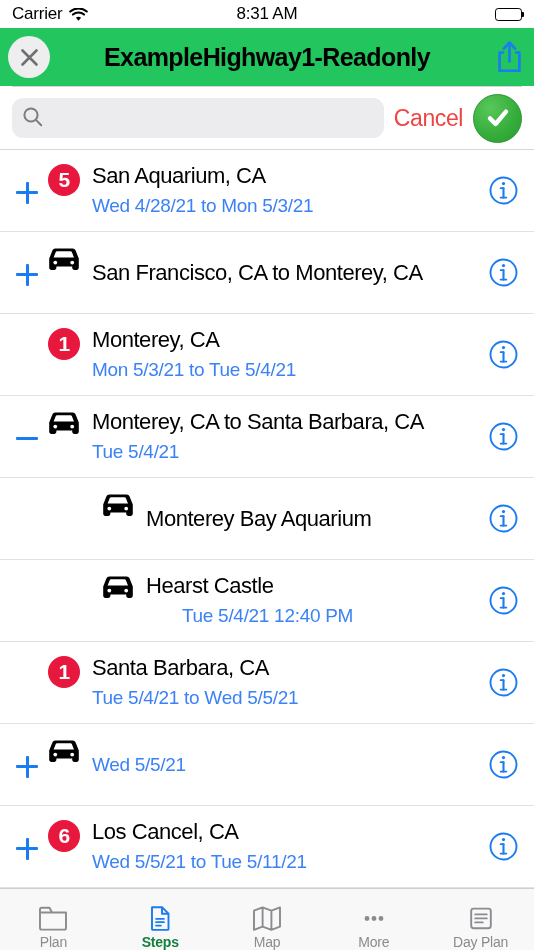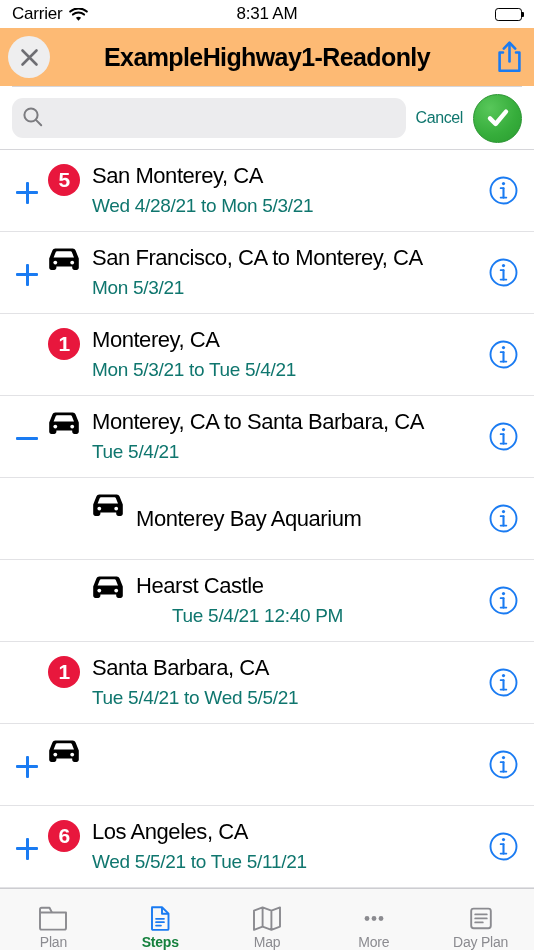--- a/index.html
+++ b/index.html
@@ -34,21 +34,21 @@
     width: 2px; height: 5px; background: #000; border-radius: 0 1px 1px 0;
   }
   .battery-fill { width: 100%; height: 100%; background: #000; border-radius: 1.2px; }
 
   
   .navbar {
     height: 58px; flex: 0 0 58px;
     display: flex; align-items: center;
     padding: 0 8px;
     position: relative;
-    background: #fdba74;
+    background: #22c55e;
   }
   .close-btn {
     width: 42px; height: 42px; border-radius: 50%;
     background: #eeeeef;
     display: flex; align-items: center; justify-content: center;
     cursor: pointer; flex: 0 0 42px;
   }
   .nav-title {
     position: absolute; left: 70px; right: 70px;
     text-align: center;
@@ -76,21 +76,21 @@
     display: flex; align-items: center; padding: 0 10px; gap: 7px;
     min-width: 0;
   }
   .search-input {
     border: none; outline: none; background: transparent;
     font-family: "Liberation Sans", sans-serif;
     font-size: 19px; color: #000; width: 100%;
   }
   .search-input::placeholder { color: #8e8e93; }
   .cancel-btn {
-    font-size: 16px; color: #0f766e; letter-spacing: -0.4px;
+    font-size: 23px; color: #ef4444; letter-spacing: -0.4px;
     cursor: pointer; flex: 0 0 auto;
   }
   .check-btn {
     width: 49px; height: 49px; border-radius: 50%;
     flex: 0 0 49px;
     display: flex; align-items: center; justify-content: center;
     cursor: pointer;
     background: radial-gradient(circle at 34% 28%, #58c75a 0%, #36ad3b 58%, #2a9c30 100%);
     border: 1.5px solid #2a9431;
   }
@@ -141,31 +141,31 @@
   .row-text {
     flex: 1 1 auto; min-width: 0;
     display: flex; flex-direction: column; justify-content: center;
     padding: 11px 6px 11px 4px;
   }
   .row-title {
     font-size: 22px; color: #000; letter-spacing: -0.45px;
     line-height: 1.33; white-space: nowrap; overflow: hidden;
   }
   .row-sub {
-    font-size: 19px; color: #0f766e; letter-spacing: -0.3px;
+    font-size: 19px; color: #3b82f6; letter-spacing: -0.3px;
     line-height: 1.42; margin-top: 2px; white-space: nowrap; overflow: hidden;
   }
   .row-info {
     flex: 0 0 62px; display: flex; align-items: center; justify-content: center;
     cursor: pointer;
   }
   .infocircle { width: 29px; height: 29px; }
 
   
-  .row.sub { padding-left: 14px; }
+  .row.sub { padding-left: 24px; }
   .row.sub .row-toggle { flex: 0 0 26px; }
   .row.sub .row-icon { flex: 0 0 48px; margin-left: 44px; }
   .row.sub .row-sub { padding-left: 36px; }
   .row.no-toggle .row-toggle { visibility: hidden; }
 
   
   .tabbar {
     flex: 0 0 62px; height: 62px;
     display: flex; align-items: stretch;
     background: #f7f7f7d9;
@@ -240,21 +240,21 @@
 
   <div class="list" id="list">
       <div class="row">
         <div class="row-toggle">
           <span class="plus"></span>
         </div>
         <div class="row-icon">
           <span class="badge">5</span>
         </div>
         <div class="row-text">
-          <div class="row-title">San Monterey, CA</div>
+          <div class="row-title">San Aquarium, CA</div>
           <div class="row-sub">Wed 4/28/21 to Mon 5/3/21</div>
         </div>
         <div class="row-info">
           <svg class="infocircle" viewBox="0 0 29 29">
             <circle cx="14.5" cy="14.5" r="13" stroke="#1a7bf2" stroke-width="1.9" fill="none"></circle>
             <circle cx="14.5" cy="7.6" r="1.6" fill="#1a7bf2"></circle>
             <path d="M14.5 12.2v9.4" stroke="#1a7bf2" stroke-width="2.1" stroke-linecap="round"></path>
             <path d="M11.6 12.2h2.9 M11.6 21.6h5.8" stroke="#1a7bf2" stroke-width="1.7" stroke-linecap="round"></path>
           </svg>
         </div>
@@ -266,21 +266,20 @@
         <div class="row-icon">
           <svg class="caricon" viewBox="0 0 36 26">
             <path d="M3.2 12.4 6.4 4.6C6.9 3.4 8 2.6 9.3 2.6h17.4c1.3 0 2.4.8 2.9 2l3.2 7.8v9.4c0 1.2-1 2.2-2.2 2.2h-2.2c-1.2 0-2.2-1-2.2-2.2v-1.3H10.4v1.3c0 1.2-1 2.2-2.2 2.2H5.4c-1.2 0-2.2-1-2.2-2.2z" fill="#000"></path>
             <path d="M7.6 11.4 9.8 6.1c.2-.5.7-.8 1.2-.8h13.6c.5 0 1 .3 1.2.8l2.2 5.3z" fill="#fff"></path>
             <circle cx="9.3" cy="16.6" r="1.9" fill="#fff"></circle>
             <circle cx="26.2" cy="16.6" r="1.9" fill="#fff"></circle>
           </svg>
         </div>
         <div class="row-text">
           <div class="row-title">San Francisco, CA to Monterey, CA</div>
-          <div class="row-sub">Mon 5/3/21</div>
         </div>
         <div class="row-info">
           <svg class="infocircle" viewBox="0 0 29 29">
             <circle cx="14.5" cy="14.5" r="13" stroke="#1a7bf2" stroke-width="1.9" fill="none"></circle>
             <circle cx="14.5" cy="7.6" r="1.6" fill="#1a7bf2"></circle>
             <path d="M14.5 12.2v9.4" stroke="#1a7bf2" stroke-width="2.1" stroke-linecap="round"></path>
             <path d="M11.6 12.2h2.9 M11.6 21.6h5.8" stroke="#1a7bf2" stroke-width="1.7" stroke-linecap="round"></path>
           </svg>
         </div>
       </div>
@@ -396,39 +395,40 @@
         </div>
         <div class="row-icon">
           <svg class="caricon" viewBox="0 0 36 26">
             <path d="M3.2 12.4 6.4 4.6C6.9 3.4 8 2.6 9.3 2.6h17.4c1.3 0 2.4.8 2.9 2l3.2 7.8v9.4c0 1.2-1 2.2-2.2 2.2h-2.2c-1.2 0-2.2-1-2.2-2.2v-1.3H10.4v1.3c0 1.2-1 2.2-2.2 2.2H5.4c-1.2 0-2.2-1-2.2-2.2z" fill="#000"></path>
             <path d="M7.6 11.4 9.8 6.1c.2-.5.7-.8 1.2-.8h13.6c.5 0 1 .3 1.2.8l2.2 5.3z" fill="#fff"></path>
             <circle cx="9.3" cy="16.6" r="1.9" fill="#fff"></circle>
             <circle cx="26.2" cy="16.6" r="1.9" fill="#fff"></circle>
           </svg>
         </div>
         <div class="row-text">
+          <div class="row-sub">Wed 5/5/21</div>
         </div>
         <div class="row-info">
           <svg class="infocircle" viewBox="0 0 29 29">
             <circle cx="14.5" cy="14.5" r="13" stroke="#1a7bf2" stroke-width="1.9" fill="none"></circle>
             <circle cx="14.5" cy="7.6" r="1.6" fill="#1a7bf2"></circle>
             <path d="M14.5 12.2v9.4" stroke="#1a7bf2" stroke-width="2.1" stroke-linecap="round"></path>
             <path d="M11.6 12.2h2.9 M11.6 21.6h5.8" stroke="#1a7bf2" stroke-width="1.7" stroke-linecap="round"></path>
           </svg>
         </div>
       </div>
       <div class="row">
         <div class="row-toggle">
           <span class="plus"></span>
         </div>
         <div class="row-icon">
           <span class="badge">6</span>
         </div>
         <div class="row-text">
-          <div class="row-title">Los Angeles, CA</div>
+          <div class="row-title">Los Cancel, CA</div>
           <div class="row-sub">Wed 5/5/21 to Tue 5/11/21</div>
         </div>
         <div class="row-info">
           <svg class="infocircle" viewBox="0 0 29 29">
             <circle cx="14.5" cy="14.5" r="13" stroke="#1a7bf2" stroke-width="1.9" fill="none"></circle>
             <circle cx="14.5" cy="7.6" r="1.6" fill="#1a7bf2"></circle>
             <path d="M14.5 12.2v9.4" stroke="#1a7bf2" stroke-width="2.1" stroke-linecap="round"></path>
             <path d="M11.6 12.2h2.9 M11.6 21.6h5.8" stroke="#1a7bf2" stroke-width="1.7" stroke-linecap="round"></path>
           </svg>
         </div>

